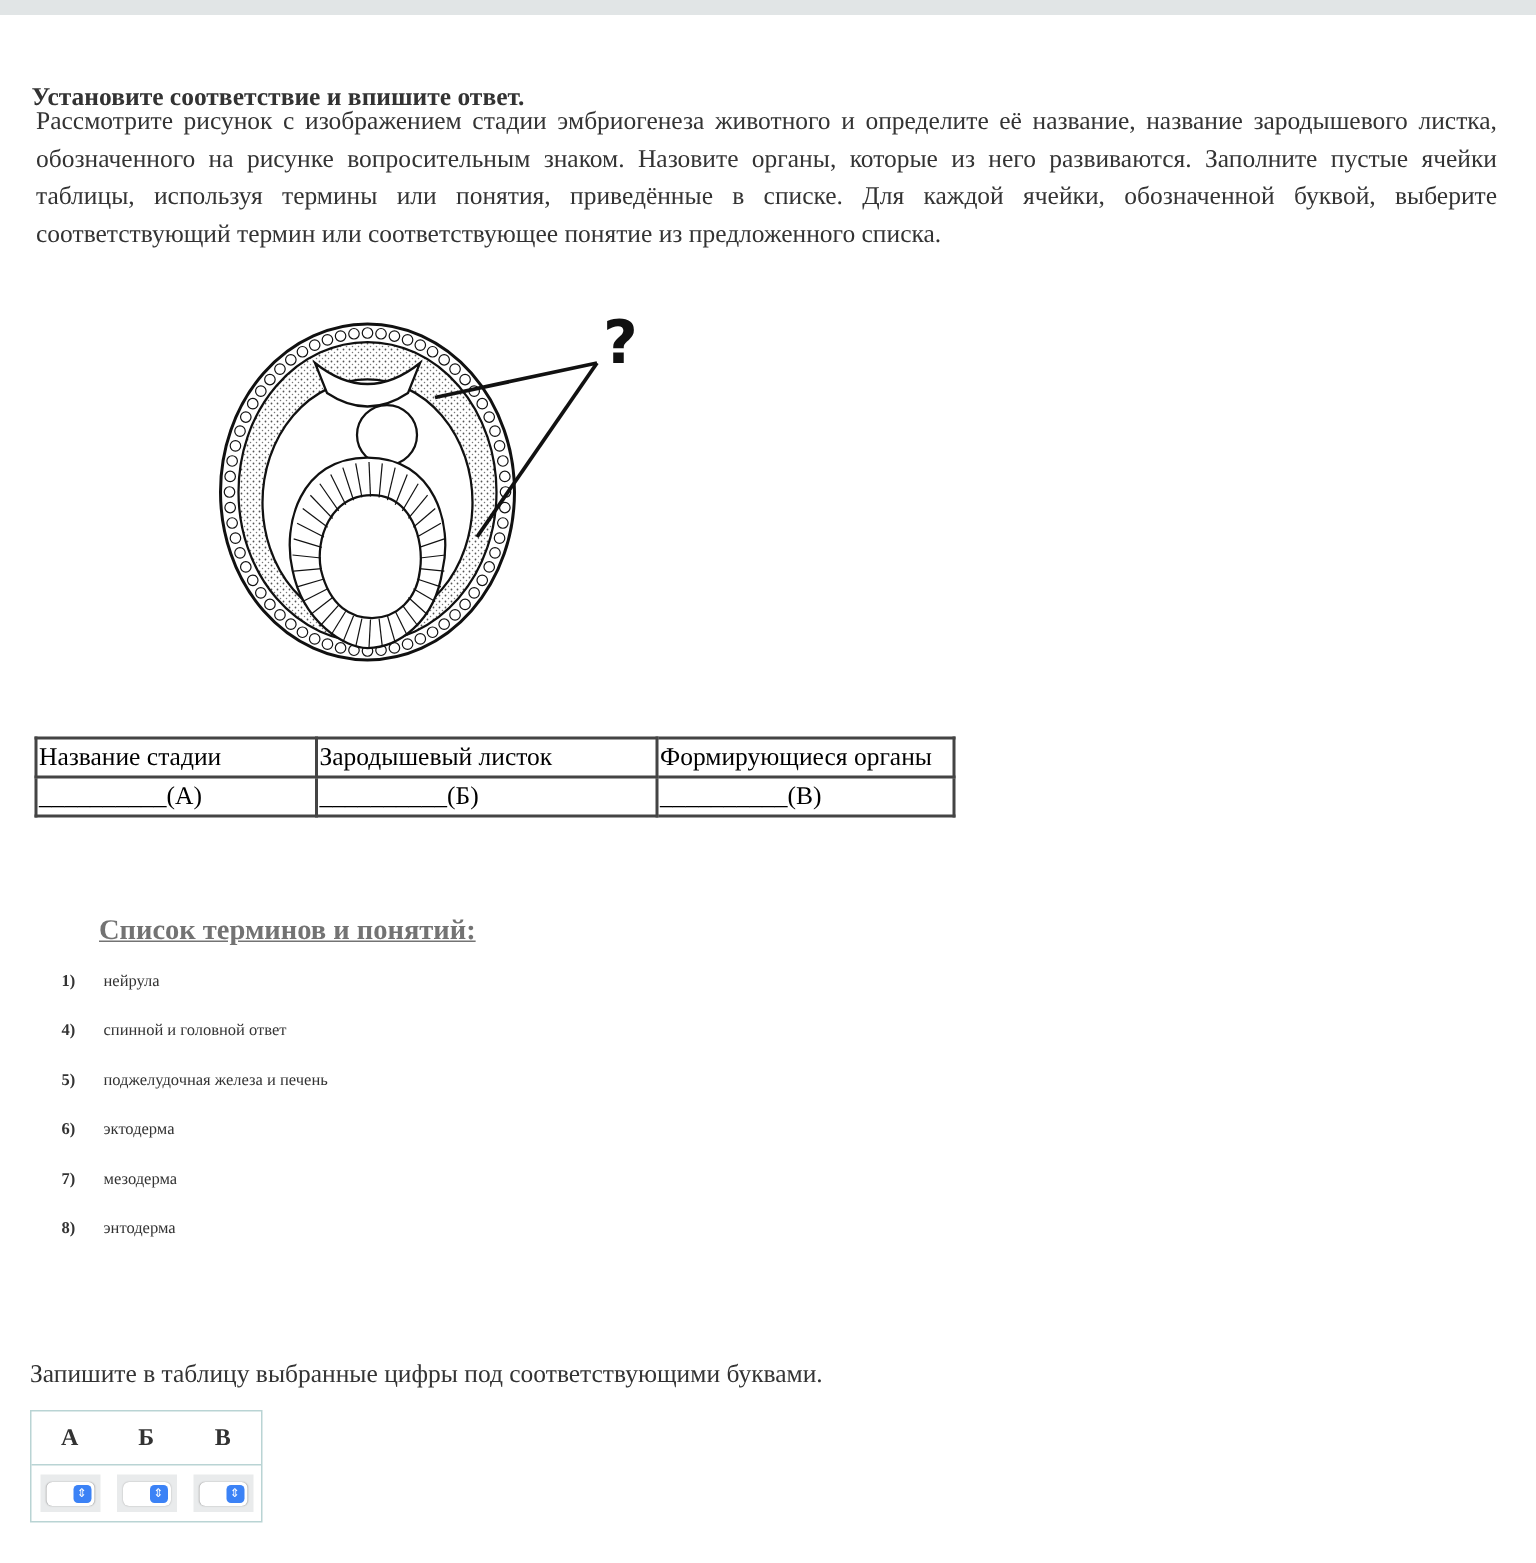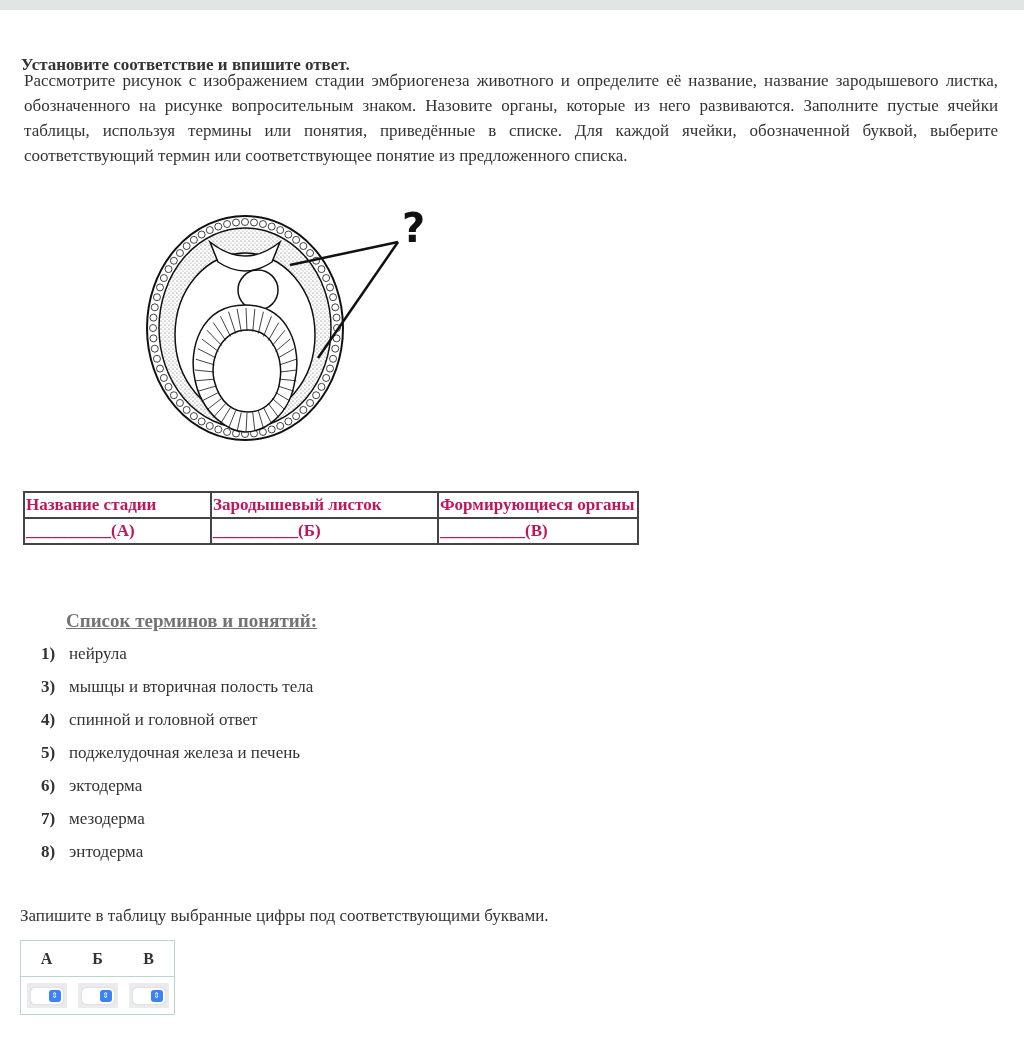--- a/index.html
+++ b/index.html
@@ -4,29 +4,29 @@
 <style>
   html, body { margin: 0; padding: 0; background: #ffffff; }
   body { width: 1024px; height: 1042px; position: relative; overflow: hidden;
          font-family: "Liberation Serif", serif; color: #333333; }
   .topbar { position: absolute; left: 0; top: 0; width: 1024px; height: 10px; background: #e1e5e6; }
   .heading { position: absolute; left: 21px; top: 27px; font-size: 17px; font-weight: bold; color: #333; margin-top: 28px; }
   .para { position: absolute; left: 24px; top: 68px; width: 974px; font-size: 17px; line-height: 25px;
           text-align: justify; color: #333; }
   .figure { position: absolute; left: 140px; top: 200px; width: 300px; height: 260px; }
   table.answer-grid { position: absolute; left: 23px; top: 491px; border-collapse: collapse;
-           font-size: 17px; color: #be185d; font-weight: bold; }
+           font-size: 17px; color: #000000; }
   table.answer-grid td { border: 2px solid #444; padding: 0 2px 0 1px; height: 24px; line-height: 22px; white-space: nowrap; }
   table.answer-grid td.c1 { width: 182px; }
   table.answer-grid td.c2 { width: 222px; margin-left: 16px; }
   table.answer-grid td.c3 { width: 193px; }
   .list-title { position: absolute; left: 66px; top: 610px; font-size: 19px; font-weight: bold;
                 text-decoration: underline; color: #737373; }
   .terms { position: absolute; left: 41px; top: 643px; margin: 0; padding: 0; list-style: none; }
-  .terms li { height: 33px; font-size: 17px; line-height: 22px; }
+  .terms li { height: 33px; font-size: 11px; line-height: 22px; }
   .terms .num { display: inline-block; width: 28px; font-weight: bold; }
   .instruction { position: absolute; left: 20px; top: 906px; font-size: 17px; color: #333; }
   .answer-box { position: absolute; left: 20px; top: 940px; width: 153px; height: 73px;
                 border: 1px solid #b9d4d4; }
   .answer-head { height: 35px; border-bottom: 1px solid #b9d4d4; display: flex; }
   .answer-head div { width: 51px; text-align: center; font-weight: bold; font-size: 16px; line-height: 35px; color: #333; }
   .answer-row { display: flex; padding-top: 6px; }
   .answer-cell { width: 51px; display: flex; justify-content: center; }
   .sel-wrap { width: 40px; height: 25px; background: #e9ebec; display: flex; align-items: center; justify-content: center; }
   .sel { width: 32px; height: 16px; background: #fff; border-radius: 4px; box-shadow: 0 0 1px #999;
@@ -188,21 +188,20 @@
     <td>__________(Б)</td>
     <td>__________(В)</td>
   </tr>
 </tbody>
   </table>
 
 <div class="list-title">Список терминов и понятий:</div>
 
 <ul class="terms">
   <li><span class="num">1)</span><span>нейрула</span></li>
-  <li><span class="num">3)</span><span>мышцы и вторичная полость тела</span></li>
   <li><span class="num">4)</span><span>спинной и головной ответ</span></li>
   <li><span class="num">5)</span><span>поджелудочная железа и печень</span></li>
   <li><span class="num">6)</span><span>эктодерма</span></li>
   <li><span class="num">7)</span><span>мезодерма</span></li>
   <li><span class="num">8)</span><span>энтодерма</span></li>
 </ul>
 
 <div class="instruction">Запишите в таблицу выбранные цифры под соответствующими буквами.</div>
 
 <div class="answer-box">

